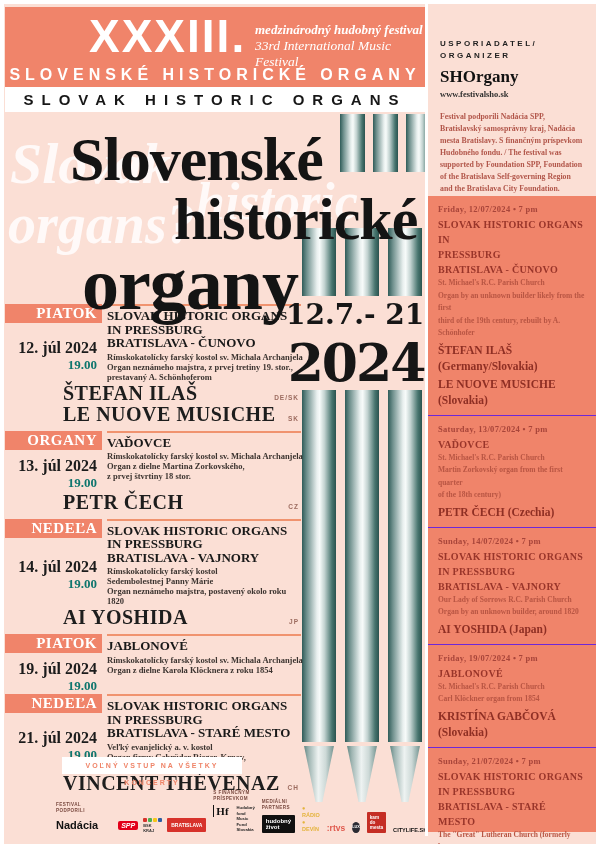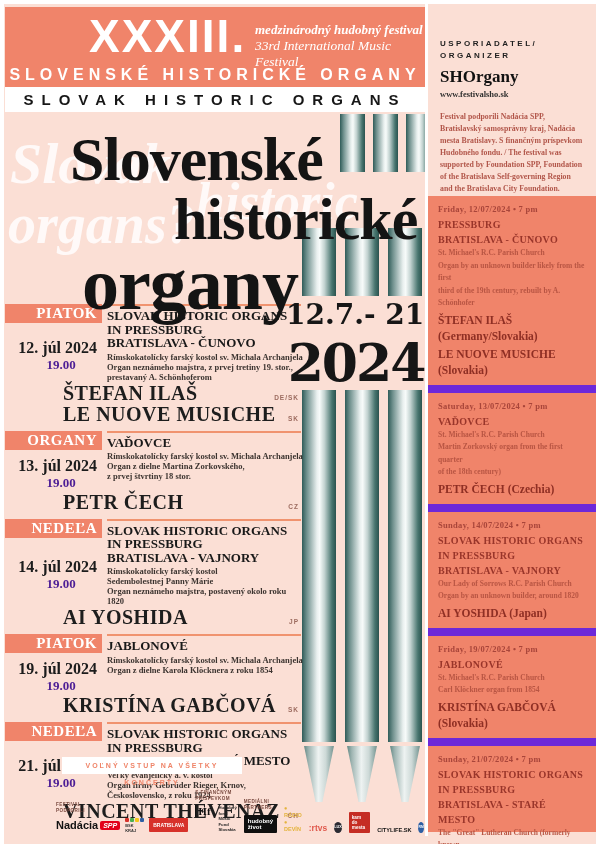--- a/index.html
+++ b/index.html
@@ -40,21 +40,21 @@
   .pipe-foot{position:absolute;z-index:2;
     background:linear-gradient(90deg,#4b7672 0%,#9fb5b2 20%,#eef3f2 48%,#cdd9d7 70%,#5d827e 100%);
     clip-path:polygon(6% 0,94% 0,60% 100%,40% 100%);}
 
   
   .levents{position:absolute;left:1px;top:300px;width:300px;z-index:4;}
   .levent{display:grid;grid-template-columns:97px 1fr;}
   .lev-day{grid-column:1;background:#f0846a;color:#fff;height:19px;line-height:19px;text-align:right;
     padding-right:5px;font-weight:bold;font-size:15px;letter-spacing:.5px;}
   .lev-date{margin-top:7px;text-align:right;padding-right:5px;font-weight:bold;font-size:16px;color:#1c1c1c;}
-  .lev-time{text-align:center;padding-right:5px;font-weight:bold;font-size:13px;color:#4c1d95;padding-left:20px;}
+  .lev-time{text-align:right;padding-right:5px;font-weight:bold;font-size:13px;color:#0f766e;padding-left:20px;}
   .lev-right{grid-column:2;padding-left:5px;padding-right:2px;}
   .lev-rule{border-top:2px solid #f0936f;width:194px;margin-bottom:3px;}
   .lev-title-line{font-weight:bold;font-size:13px;line-height:13.5px;color:#191919;}
   .lev-sub{font-weight:bold;font-size:8.5px;line-height:10px;color:#3c3430;}
   .lev-sub.first{margin-top:2px;}
   .lev-artists{grid-column:1 / 3;padding-left:58px;padding-right:6px;margin-top:1px;margin-bottom:6px;}
   .lev-artist{display:flex;align-items:baseline;justify-content:space-between;}
   .lev-artist-name{font-weight:bold;font-size:20px;line-height:21px;color:#1d1d1d;letter-spacing:.5px;white-space:nowrap;}
   .lev-artist-code{font-family:"Liberation Sans",sans-serif;font-weight:bold;font-size:6.5px;
     letter-spacing:1px;color:#9c6b5f;}
@@ -67,33 +67,33 @@
   
   .rcol{position:absolute;left:421px;top:0;width:171px;height:832px;background:#fbdfd5;border-left:3px solid #ffffff;z-index:7;}
   .org-top{padding:34px 12px 0 12px;}
   .org-label{font-family:"Liberation Sans",sans-serif;font-weight:bold;font-size:8px;letter-spacing:2.5px;
     color:#1f1f1f;line-height:1.5;}
   .org-name{font-size:17px;font-weight:bold;color:#111;margin-top:5px;}
   .org-site{font-size:8.5px;font-weight:bold;color:#30302f;margin-top:2px;}
   .org-para{font-size:7.8px;line-height:1.55;color:#b2564a;margin-top:12px;font-weight:bold;}
   .r-salmon{position:absolute;left:0;top:192px;right:0;bottom:4px;background:#f0846a;display:flex;flex-direction:column;}
   .revent{padding:8px 10px 7px 10px;}
-  .revent + .revent{border-top:8px solid #6d28d9;}
+  .revent + .revent{border-top:1px solid #6d28d9;}
   .rev-date{font-weight:bold;font-size:8.5px;color:#a8453a;letter-spacing:.3px;margin-bottom:3px;}
   .rev-title-line{font-weight:bold;font-size:10px;line-height:15px;color:#99352a;letter-spacing:.3px;}
   .rev-sub{font-weight:bold;font-size:7.5px;line-height:12.5px;color:#b85543;}
   .rev-artist{font-weight:bold;font-size:11.5px;line-height:16px;color:#8f2f24;margin-top:2px;}
 
   
   .sponsors{position:absolute;left:52px;top:786px;width:368px;display:flex;align-items:flex-end;gap:7px;z-index:6;}
   .sp-cluster{display:flex;flex-direction:column;gap:3px;}
   .sp-label{font-family:"Liberation Sans",sans-serif;font-weight:bold;font-size:4.6px;letter-spacing:.4px;
     color:#7a4a40;line-height:1.35;}
   .sp-row{display:flex;align-items:center;gap:5px;}
-  .lg-nadacia{display:flex;align-items:center;gap:2px;}
+  .lg-nadacia{display:flex;align-items:center;gap:20px;}
   .lg-nadacia .txt{font-family:"Liberation Sans",sans-serif;font-weight:900;font-size:11px;color:#111;}
   .lg-spp{background:#e2001a;color:#fff;font-family:"Liberation Sans",sans-serif;font-weight:bold;
     font-style:italic;font-size:7px;padding:1px 3px;border-radius:2px;}
   .lg-bsk{display:flex;flex-direction:column;align-items:center;gap:1px;}
   .lg-bsk .dots{display:flex;gap:1px;}
   .lg-bsk .d{width:4px;height:4px;border-radius:1px;}
   .lg-bsk .t{font-family:"Liberation Sans",sans-serif;font-size:4px;font-weight:bold;color:#333;}
   .lg-box{color:#fff;font-family:"Liberation Sans",sans-serif;font-weight:bold;border-radius:1px;}
   .lg-ba{background:#d7322b;font-size:5px;padding:4px 4px;}
   .lg-hf{display:flex;align-items:flex-start;gap:8px;}
@@ -220,26 +220,20 @@
           <div style="grid-area: 2 / 1;">
             <div class="lev-date">19. júl 2024</div>
             <div class="lev-time">19.00</div>
           </div>
           <div class="lev-right" style="grid-area: 1 / 2 / 3;">
             <div class="lev-rule"></div>
             <div class="lev-title-line">JABLONOVÉ</div>
             <div class="lev-sub first">Rímskokatolícky farský kostol sv. Michala Archanjela</div>
             <div class="lev-sub">Organ z dielne Karola Klöcknera z roku 1854</div>
           </div>
-          <div class="lev-artists">
-            <div class="lev-artist">
-              <span class="lev-artist-name">KRISTÍNA GABČOVÁ</span>
-              <span class="lev-artist-code">SK</span>
-            </div>
-          </div>
         </div>
         <div class="levent" style="grid-template-rows: auto auto;">
           <div class="lev-day" style="grid-area: 1 / 1;">NEDEĽA</div>
           <div style="grid-area: 2 / 1;">
             <div class="lev-date">21. júl 2024</div>
             <div class="lev-time">19.00</div>
           </div>
           <div class="lev-right" style="grid-area: 1 / 2 / 3;">
             <div class="lev-rule"></div>
             <div class="lev-title-line">SLOVAK HISTORIC ORGANS</div>
@@ -329,20 +323,21 @@
         </div>
         <div class="org-name">SHOrgany</div>
         <div class="org-site">www.festivalsho.sk</div>
         <div class="org-para">Festival podporili Nadácia SPP, Bratislavský samosprávny kraj, Nadácia mesta Bratislavy. S finančným príspevkom Hudobného fondu. / The festival was supported by Foundation SPP, Foundation of the Bratislava Self-governing Region and the Bratislava City Foundation.</div>
         <div class="org-para">Mediálni partneri / Publicity partners: Hudobný život, Tv LUX, Rádio Devín, RTVS, Rádio Mária Slovensko, Kam do mesta, Citylife.</div>
       </div>
       <div class="r-salmon">
         <div id="right-events">
             <div class="revent">
               <div class="rev-date">Friday, 12/07/2024 • 7 pm</div>
+              <div class="rev-title-line">SLOVAK HISTORIC ORGANS IN</div>
               <div class="rev-title-line">PRESSBURG</div>
               <div class="rev-title-line">BRATISLAVA - ČUNOVO</div>
               <div class="rev-sub">St. Michael's R.C. Parish Church</div>
               <div class="rev-sub">Organ by an unknown builder likely from the first</div>
               <div class="rev-sub">third of the 19th century, rebuilt by A. Schönhofer</div>
               <div class="rev-artist">ŠTEFAN ILAŠ (Germany/Slovakia)</div>
               <div class="rev-artist">LE NUOVE MUSICHE (Slovakia)</div>
             </div>
             <div class="revent">
               <div class="rev-date">Saturday, 13/07/2024 • 7 pm</div>

